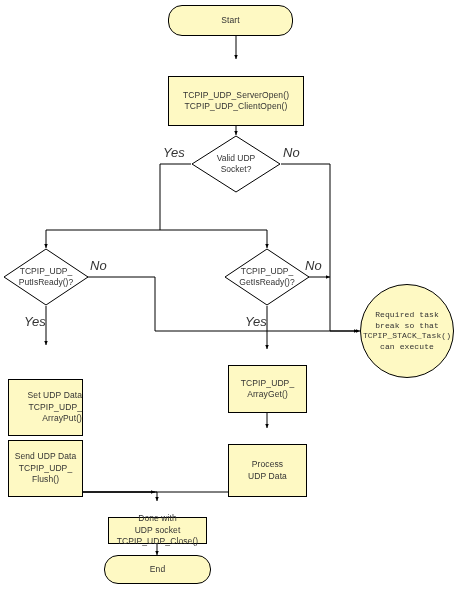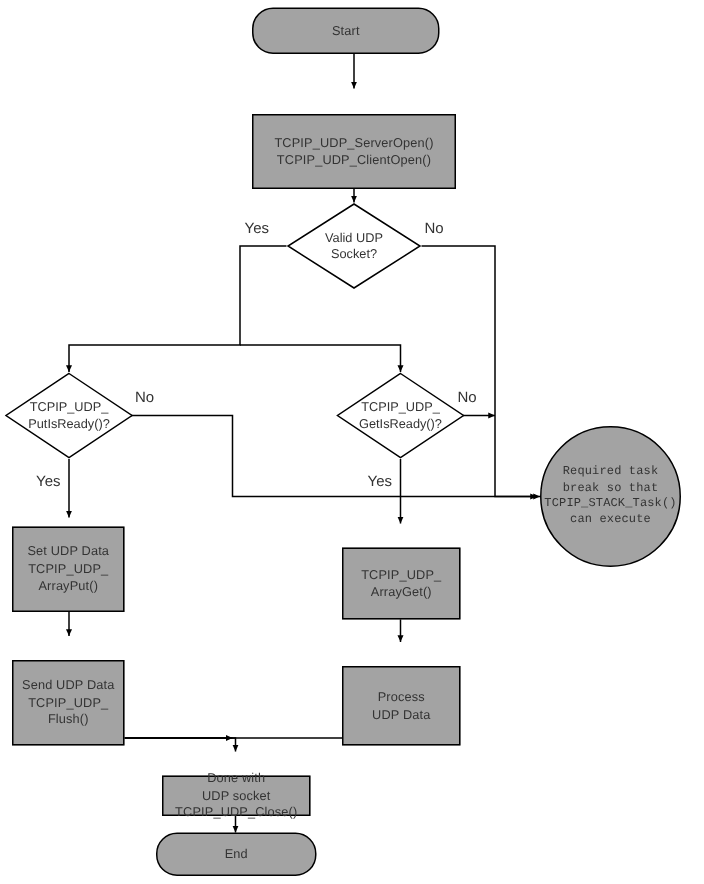--- a/index.html
+++ b/index.html
@@ -29,21 +29,21 @@
     box-sizing: border-box;
     display: flex;
     flex-direction: column;
     align-items: center;
     justify-content: center;
     text-align: center;
     color: #333333;
     font-size: 8.5px;
     line-height: 11.5px;
     letter-spacing: 0.1px;
-    background: #a3a3a3;
+    background: #fef9c3;
   }
   .node.process {
     border: 1px solid #000000;
     margin-top: 16px;
   }
   .node.terminator {
     border: 1px solid #000000;
     border-radius: 14px;
   }
   .node.circle {
@@ -76,23 +76,24 @@
     justify-content: center;
     text-align: left;
     color: #333333;
     font-size: 8.5px;
     line-height: 11px;
     pointer-events: none;
   }
   .edge-label {
     position: absolute;
     color: #333333;
-    font-size: 10px;
+    font-size: 13px;
     line-height: 10px;
     white-space: nowrap;
+    font-style: italic;
   }
 </style>
 </head>
 <body>
 
 <div id="flow-root">
 
   <svg id="edge-layer" viewBox="0 0 469 589" width="469" height="589">
     <defs>
       <marker id="arrow" viewBox="0 0 10 10" refX="9" refY="5" markerWidth="5" markerHeight="5" orient="auto-start-reverse">
@@ -176,21 +177,21 @@
     </div>
   </div>
 
   <div class="node circle" style="left:360px; top:284px; width:94px; height:94px;font-family:Liberation Mono, monospace;">
     <span class="node-line">Required task</span>
     <span class="node-line">break so that</span>
     <span class="node-line">TCPIP_STACK_Task()</span>
     <span class="node-line">can execute</span>
   </div>
 
-  <div class="node process" style="left:8px; top:335px; width:75px; height:57px;">
+  <div class="node process" style="left:8px; top:363px; width:75px; height:57px;align-items:flex-end;">
     <span class="node-line">Set UDP Data</span>
     <span class="node-line">TCPIP_UDP_</span>
     <span class="node-line">ArrayPut()</span>
   </div>
 
   <div class="node process" style="left:8px; top:424px; width:75px; height:57px;">
     <span class="node-line">Send UDP Data</span>
     <span class="node-line">TCPIP_UDP_</span>
     <span class="node-line">Flush()</span>
   </div>

